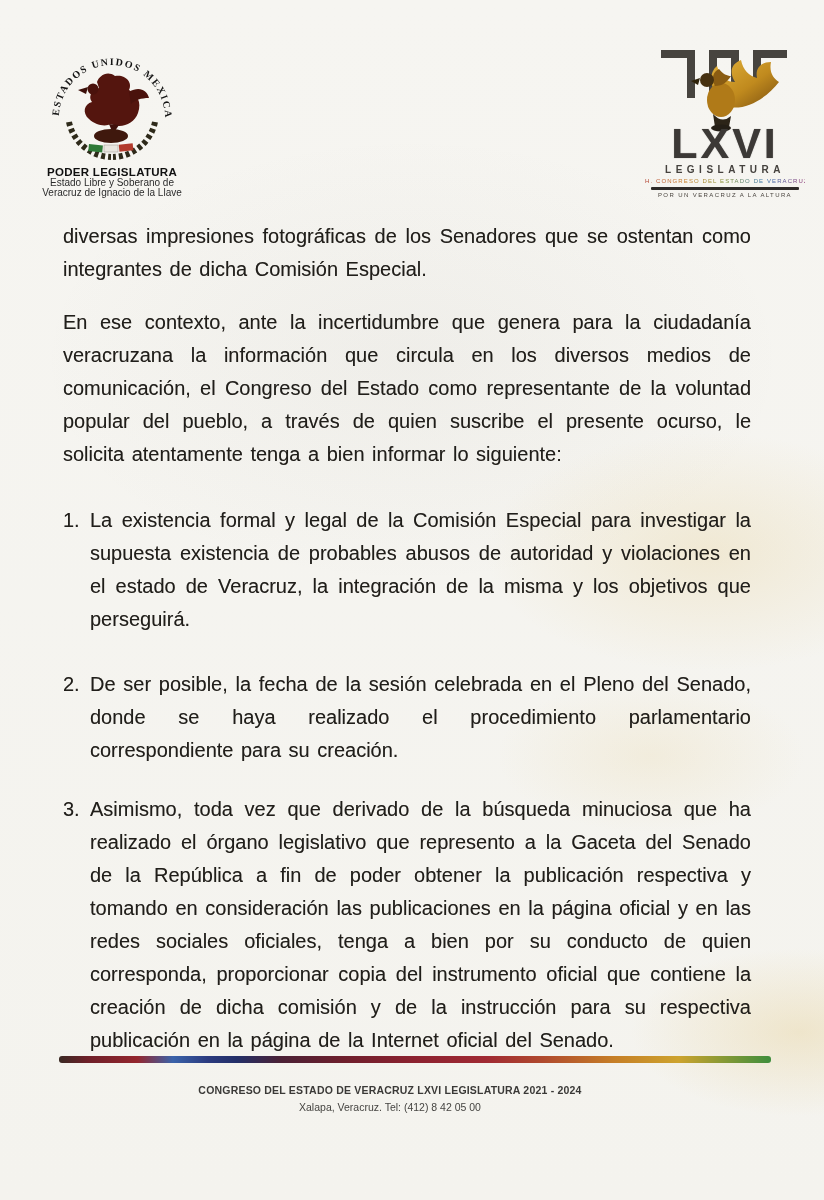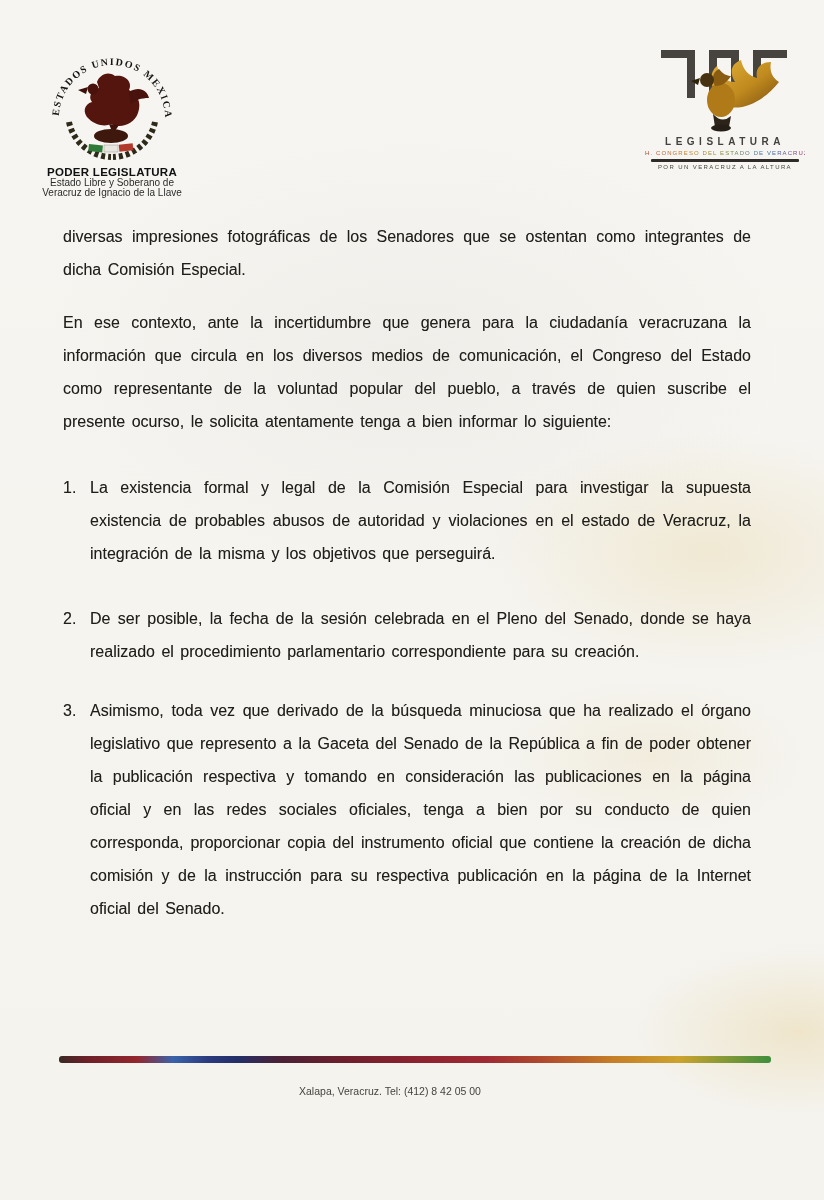--- a/index.html
+++ b/index.html
@@ -47,21 +47,21 @@
     background:linear-gradient(90deg,#b03a2a,#c77b22,#7e8c2e,#2e6fae,#8a3070);
     -webkit-background-clip:text; background-clip:text;
     -webkit-text-fill-color:transparent; color:#a4642c;
   }
   .logo-rule { height:3px; background:#2e2b29; margin:3px 6px 2px 6px; border-radius:1px; }
   .tagline2 { font-size:6px; letter-spacing:1.4px; color:#4a453f; white-space:nowrap; }
 
   
   .doc-body {
     position:absolute; left:63px; top:220px; width:688px;
-    font-size:16px; line-height:33px; color:#201e1a;
+    font-size:20px; line-height:33px; color:#201e1a;
     text-shadow:0 0 .5px rgba(45,40,35,.4);
   }
   .doc-body p {
     text-align:justify; text-align-last:left;
     margin-bottom:20px; word-spacing:2px;
   }
   .doc-body p.p2 { margin-bottom:33px; }
   .list-item { display:flex; align-items:flex-start; }
   .li-1 { margin-bottom:32px; }
   .li-2 { margin-bottom:26px; }
@@ -138,20 +138,21 @@
       </g>
 
       <path d="M70,70 C55,55 52,38 62,30 C66,42 72,46 80,46 C74,36 76,28 86,24 C88,34 94,40 102,42 C100,32 106,26 116,26 C114,36 118,42 124,46 C110,64 88,76 70,70 Z" fill="url(#gold)"></path>
       <ellipse cx="66" cy="64" rx="14" ry="17" fill="#b07a18"></ellipse>
       <path d="M60,50 C56,42 58,36 64,33 C68,38 72,40 76,40 C72,46 68,50 60,50 Z" fill="#8a5c12"></path>
       <circle cx="52" cy="44" r="7" fill="#463110"></circle>
       <path d="M45,42 l-9,3 7,4 z" fill="#2f230b"></path>
       <path d="M58,78 q9,10 18,2 l-2,11 q-8,5 -14,0 z" fill="#2c2418"></path>
       <ellipse cx="66" cy="92" rx="10" ry="3.5" fill="#241e16"></ellipse>
     </svg>
+    <div class="lxvi">LXVI</div>
     <div class="legislatura">LEGISLATURA</div>
     <div class="tagline">H. CONGRESO DEL ESTADO DE VERACRUZ</div>
     <div class="logo-rule"></div>
     <div class="tagline2">POR UN VERACRUZ A LA ALTURA</div>
   </div>
 
   <div class="doc-body">
     <p>diversas impresiones fotográficas de los Senadores que se ostentan como integrantes de dicha Comisión Especial.</p>
     <p class="p2">En ese contexto, ante la incertidumbre que genera para la ciudadanía veracruzana la información que circula en los diversos medios de comunicación, el Congreso del Estado como representante de la voluntad popular del pueblo, a través de quien suscribe el presente ocurso, le solicita atentamente tenga a bien informar lo siguiente:</p>
 
@@ -164,16 +165,17 @@
       <div class="li-text">De ser posible, la fecha de la sesión celebrada en el Pleno del Senado, donde se haya realizado el procedimiento parlamentario correspondiente para su creación.</div>
     </div>
     <div class="list-item">
       <div class="li-num">3.</div>
       <div class="li-text">Asimismo, toda vez que derivado de la búsqueda minuciosa que ha realizado el órgano legislativo que represento a la Gaceta del Senado de la República a fin de poder obtener la publicación respectiva y tomando en consideración las publicaciones en la página oficial y en las redes sociales oficiales, tenga a bien por su conducto de quien corresponda, proporcionar copia del instrumento oficial que contiene la creación de dicha comisión y de la instrucción para su respectiva publicación en la página de la Internet oficial del Senado.</div>
     </div>
   </div>
 
   <div class="color-bar" id="color-bar" style="background: linear-gradient(90deg, rgb(58, 42, 36) 0%, rgb(110, 32, 41) 4%, rgb(148, 38, 46) 11%, rgb(58, 99, 170) 16%, rgb(43, 58, 126) 21%, rgb(35, 47, 104) 25%, rgb(74, 33, 54) 31%, rgb(110, 31, 44) 40%, rgb(140, 34, 48) 50%, rgb(160, 42, 51) 60%, rgb(176, 74, 46) 68%, rgb(198, 127, 39) 78%, rgb(205, 163, 46) 87%, rgb(138, 154, 53) 93%, rgb(62, 142, 61) 100%);"></div>
   <div class="footer-text">
+    <div class="f-bold">CONGRESO DEL ESTADO DE VERACRUZ LXVI LEGISLATURA 2021 - 2024</div>
     <div class="f-line">Xalapa, Veracruz. Tel: (412) 8 42 05 00</div>
   </div>
 
 </div>
 
 </body></html>

